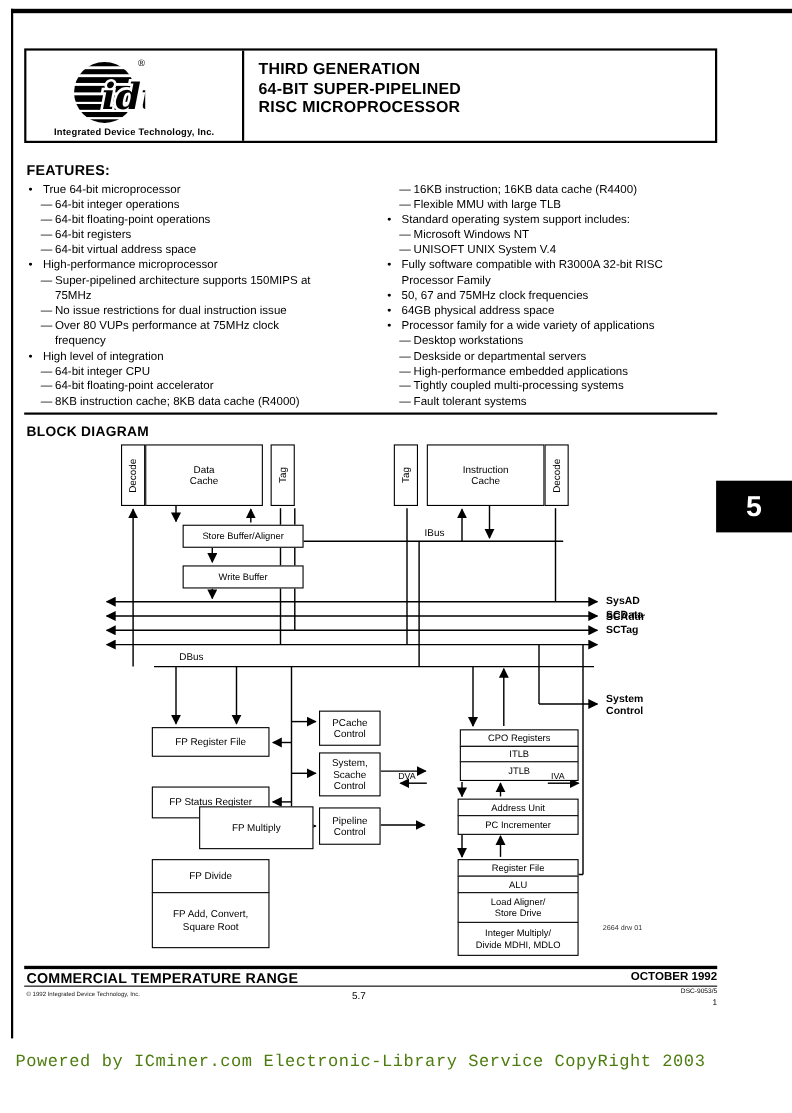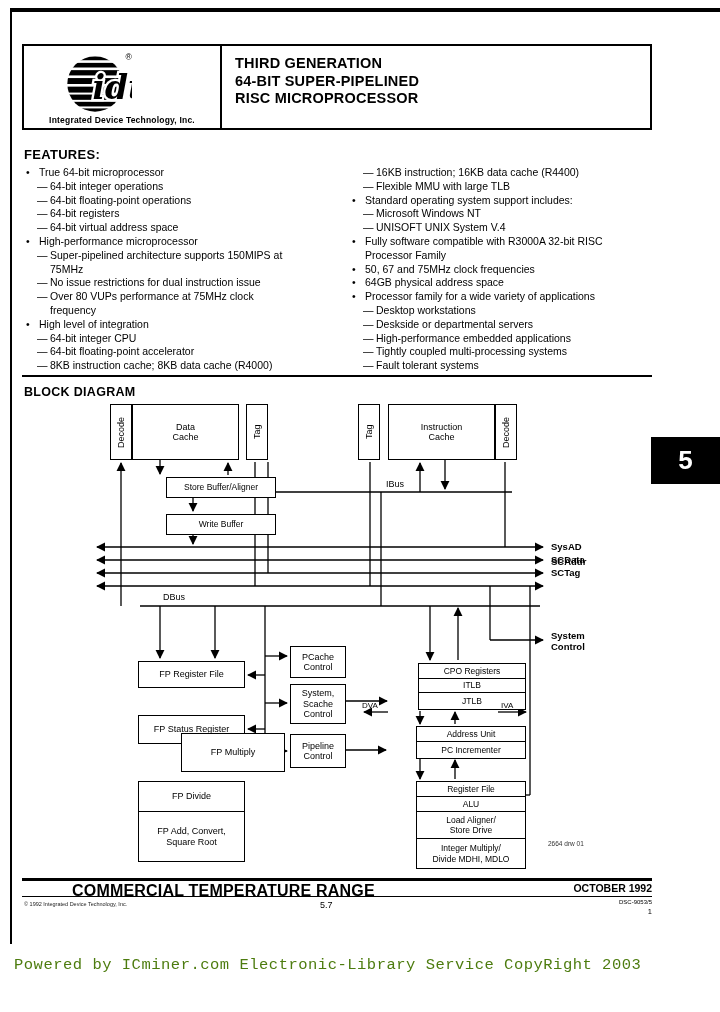--- a/index.html
+++ b/index.html
@@ -33,21 +33,21 @@
         display:flex;align-items:center;justify-content:center;text-align:center;
         font-size:9px;line-height:10.5px;white-space:pre-line;padding:1px;}
   .vbox{writing-mode:vertical-rl;transform:rotate(180deg);}
   .small{font-size:8.5px;margin-left:28px;}
   .sig{position:absolute;left:551px;font-size:9.5px;line-height:11px;font-weight:bold;}
   .dlabel{position:absolute;font-size:9px;}
   .wiring{left:0;top:0;pointer-events:none;}
   
   .footer-rule{left:22px;top:878px;width:630px;height:3px;background:#000;}
   .footer-rule2{left:22px;top:896px;width:630px;height:1px;background:#000;}
-  .ftr-left{left:24px;top:882px;font-size:16px;font-weight:bold;letter-spacing:.2px;margin-left:48px;}
+  .ftr-left{left:24px;top:882px;font-size:13px;font-weight:bold;letter-spacing:.2px;}
   .ftr-right{left:472px;top:882px;width:180px;text-align:right;font-size:10.5px;font-weight:bold;}
   .ftr-copy{left:24px;top:901px;font-size:5.5px;color:#222;}
   .ftr-page{left:320px;top:900px;font-size:9px;}
   .ftr-doc{left:580px;top:899px;width:72px;text-align:right;font-size:6px;}
   .ftr-num{left:580px;top:907px;width:72px;text-align:right;font-size:7.5px;}
   
   .side-tab{left:651px;top:437px;width:69px;height:47px;background:#000;color:#fff;
             display:flex;align-items:center;justify-content:center;
             font-size:26px;font-weight:bold;}
   

